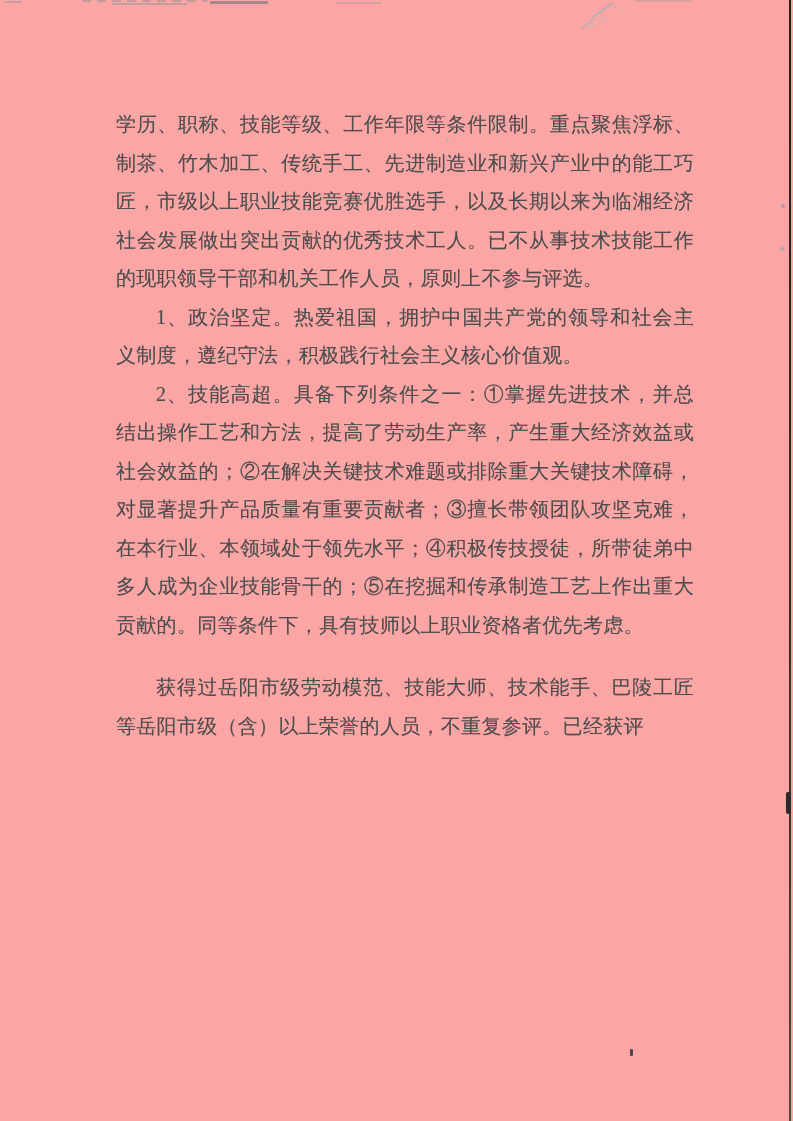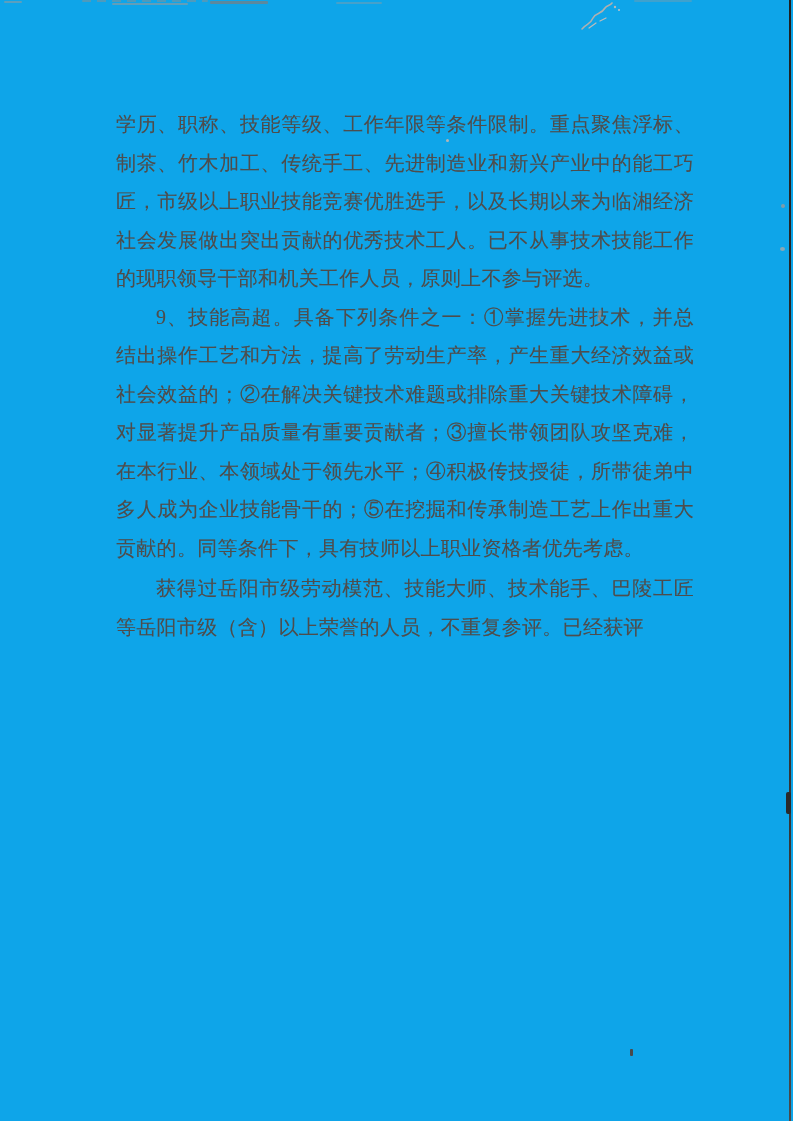--- a/index.html
+++ b/index.html
@@ -2,21 +2,21 @@
 <html><head>
 <meta charset="utf-8">
 <style>
   html, body { margin: 0; padding: 0; }
   body { background: #d9d9d9; }
   .page {
     position: relative;
     width: 793px;
     height: 1121px;
     margin: 0 auto;
-    background: #0ea5e9;
+    background: #fca5a5;
     overflow: hidden;
     font-family: "Liberation Serif", "DejaVu Serif", serif;
   }
   .text-block {
     position: absolute;
     left: 116px;
     top: 105px;
     width: 578px;
     color: #4d4d4d;
     font-size: 20px;
@@ -25,21 +25,21 @@
     letter-spacing: 0.3px;
   }
   .para {
     margin: 0;
     text-indent: 2em;
     
     text-shadow: 0 0 0.4px rgba(90,90,90,0.45);
   }
   .para.no-indent { text-indent: 0; }
   .para.heading { color: #474747; }
-  .para.gap-before { margin-top: 2px; }
+  .para.gap-before { margin-top: 24px; }
 
   
   .artifact { position: absolute; pointer-events: none; }
   .edge-line-right {
     left: 789px; top: 0; width: 2px; height: 1121px;
     background: linear-gradient(180deg, #202020 0%, #2e2e2e 55%, #3a3a3a 80%, #4a4a4a 100%);
   }
   .edge-blob { left: 786px; top: 792px; width: 5px; height: 22px; background: #2a2a2a; border-radius: 2px; }
   .smudge { background: #9a9a9a; border-radius: 1px; }
   .smudge.s1 { left: 4px;   top: 1px; width: 18px;  height: 2px; opacity: .55; }
@@ -59,21 +59,22 @@
   .speck-dot1   { left: 446px; top: 139px; width: 3px; height: 3px; background: #b5b5b5; border-radius: 50%; }
   .squiggle { left: 576px; top: 1px; width: 48px; height: 32px; }
 </style>
 </head>
 <body>
 
 <div class="page">
 
   <div class="text-block">
     <p class="para no-indent">学历、职称、技能等级、工作年限等条件限制。重点聚焦浮标、制茶、竹木加工、传统手工、先进制造业和新兴产业中的能工巧匠，市级以上职业技能竞赛优胜选手，以及长期以来为临湘经济社会发展做出突出贡献的优秀技术工人。已不从事技术技能工作的现职领导干部和机关工作人员，原则上不参与评选。</p>
-    <p class="para">9、技能高超。具备下列条件之一：①掌握先进技术，并总结出操作工艺和方法，提高了劳动生产率，产生重大经济效益或社会效益的；②在解决关键技术难题或排除重大关键技术障碍，对显著提升产品质量有重要贡献者；③擅长带领团队攻坚克难，在本行业、本领域处于领先水平；④积极传技授徒，所带徒弟中多人成为企业技能骨干的；⑤在挖掘和传承制造工艺上作出重大贡献的。同等条件下，具有技师以上职业资格者优先考虑。</p>
+    <p class="para">1、政治坚定。热爱祖国，拥护中国共产党的领导和社会主义制度，遵纪守法，积极践行社会主义核心价值观。</p>
+    <p class="para">2、技能高超。具备下列条件之一：①掌握先进技术，并总结出操作工艺和方法，提高了劳动生产率，产生重大经济效益或社会效益的；②在解决关键技术难题或排除重大关键技术障碍，对显著提升产品质量有重要贡献者；③擅长带领团队攻坚克难，在本行业、本领域处于领先水平；④积极传技授徒，所带徒弟中多人成为企业技能骨干的；⑤在挖掘和传承制造工艺上作出重大贡献的。同等条件下，具有技师以上职业资格者优先考虑。</p>
     <p class="para gap-before">获得过岳阳市级劳动模范、技能大师、技术能手、巴陵工匠等岳阳市级（含）以上荣誉的人员，不重复参评。已经获评</p>
   </div>
 
   <div class="artifact edge-line-right"></div>
   <div class="artifact edge-blob"></div>
   <div class="artifact smudge s1"></div>
   <div class="artifact smudge s2"></div>
   <div class="artifact smudge s3"></div>
   <div class="artifact smudge s4"></div>
   <div class="artifact smudge s5"></div>

